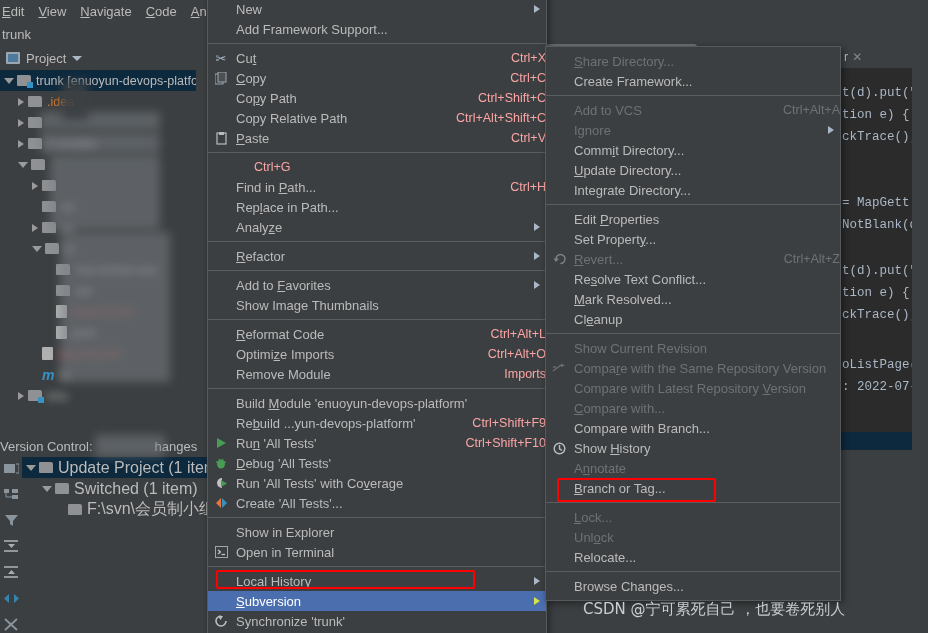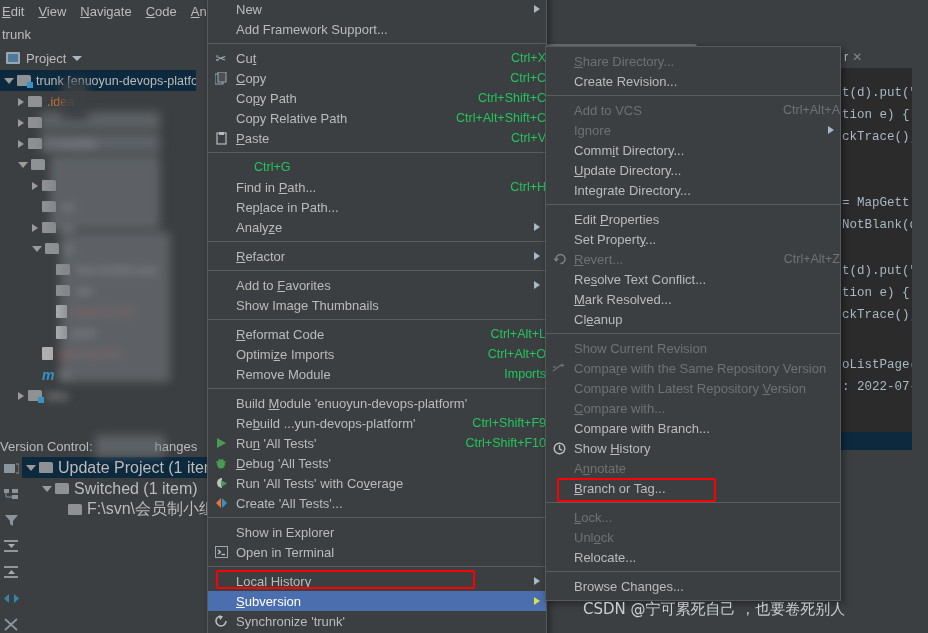--- a/index.html
+++ b/index.html
@@ -108,21 +108,21 @@
     font-size: 13px; color: #bbbbbb; padding: 4px 0;
   }
   #ctxmenu { left: 207px; top: -6px; width: 340px; }
   #submenu  { left: 545px; top: 46px; width: 296px; }
 
   .mi {
     position: relative; height: 20px; display: flex; align-items: center;
     padding-left: 28px; padding-right: 0; white-space: nowrap;
   }
   .mi .lbl { flex: 1 1 auto; }
-  .mi .acc { color: #22c55e; font-size: 12.5px; margin-left: 18px; }
+  .mi .acc { color: #fca5a5; font-size: 12.5px; margin-left: 18px; }
   .mi.disabled .lbl, .mi.disabled .acc { color: #6e7275; }
   .mi.hl { background: #4b6eaf; color: #ffffff; }
   .mi.hl .lbl { color:#ffffff; }
   .mi u { text-decoration: underline; }
   .mi .ico { position: absolute; left: 5px; top: 50%; transform: translateY(-50%);
     width: 16px; height: 16px; display: flex; align-items:center; justify-content:center; }
   .submarker { position:absolute; right:6px; top:50%; transform:translateY(-50%);
     width:0; height:0; border-top:4px solid transparent; border-bottom:4px solid transparent;
     border-left:6px solid #a9b7c6; }
   .mi.hl .submarker { border-left-color:#d6e34a; }
@@ -515,21 +515,21 @@
       </div>
     </div>
 
   <div class="menu" id="submenu">
       <div class="mi disabled">
         <span class="ico"></span>
         <span class="lbl"><u>S</u>hare Directory...</span>
       </div>
       <div class="mi">
         <span class="ico"></span>
-        <span class="lbl">Create Revision...</span>
+        <span class="lbl">Create Framework...</span>
       </div>
       <div class="sep"></div>
       <div class="mi disabled">
         <span class="ico"></span>
         <span class="lbl">Add to VCS</span>
         <span class="acc">Ctrl+Alt+A</span>
       </div>
       <div class="mi disabled">
         <span class="ico"></span>
         <span class="lbl">Ignore</span>

